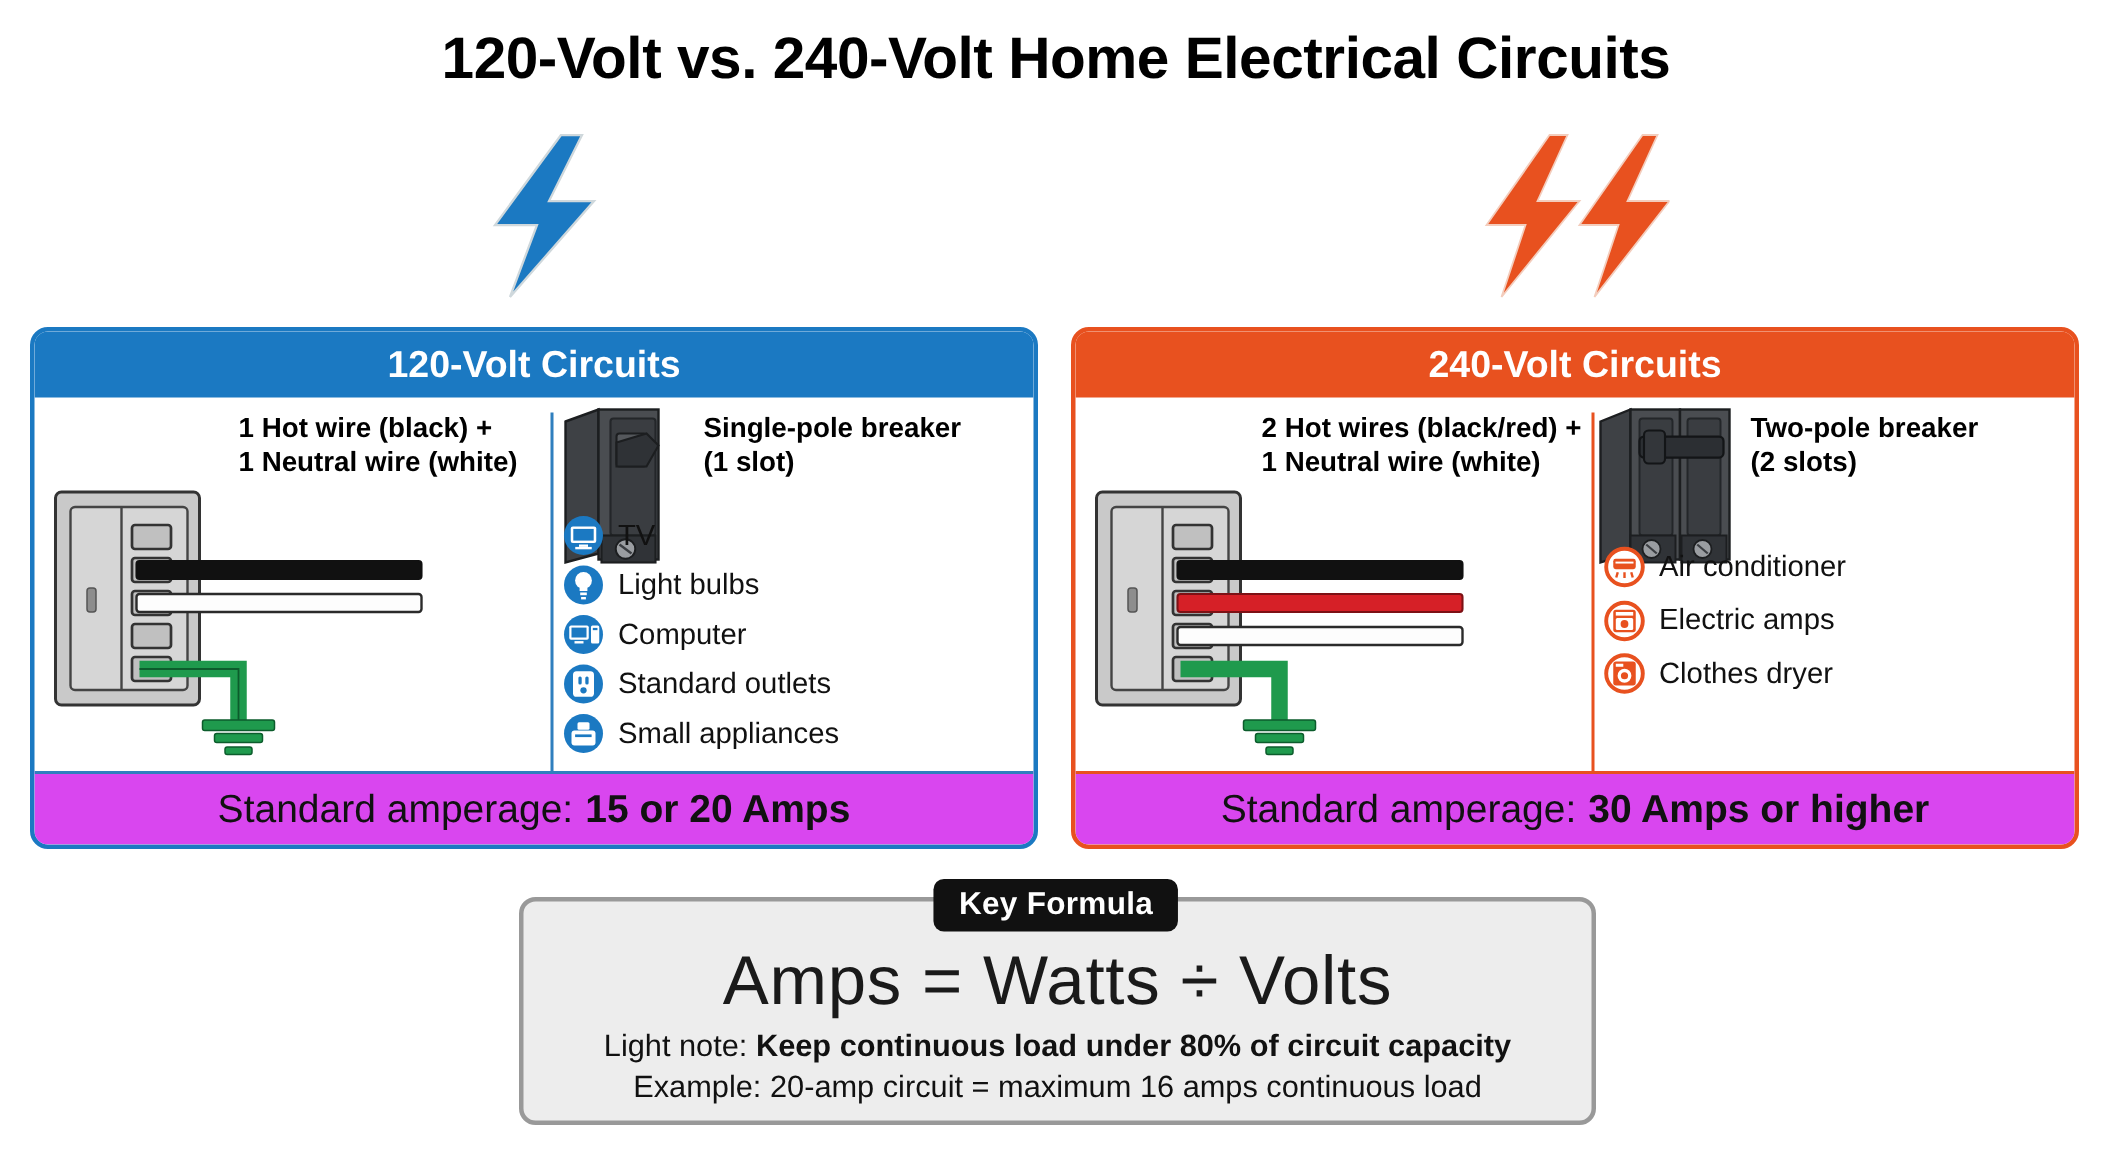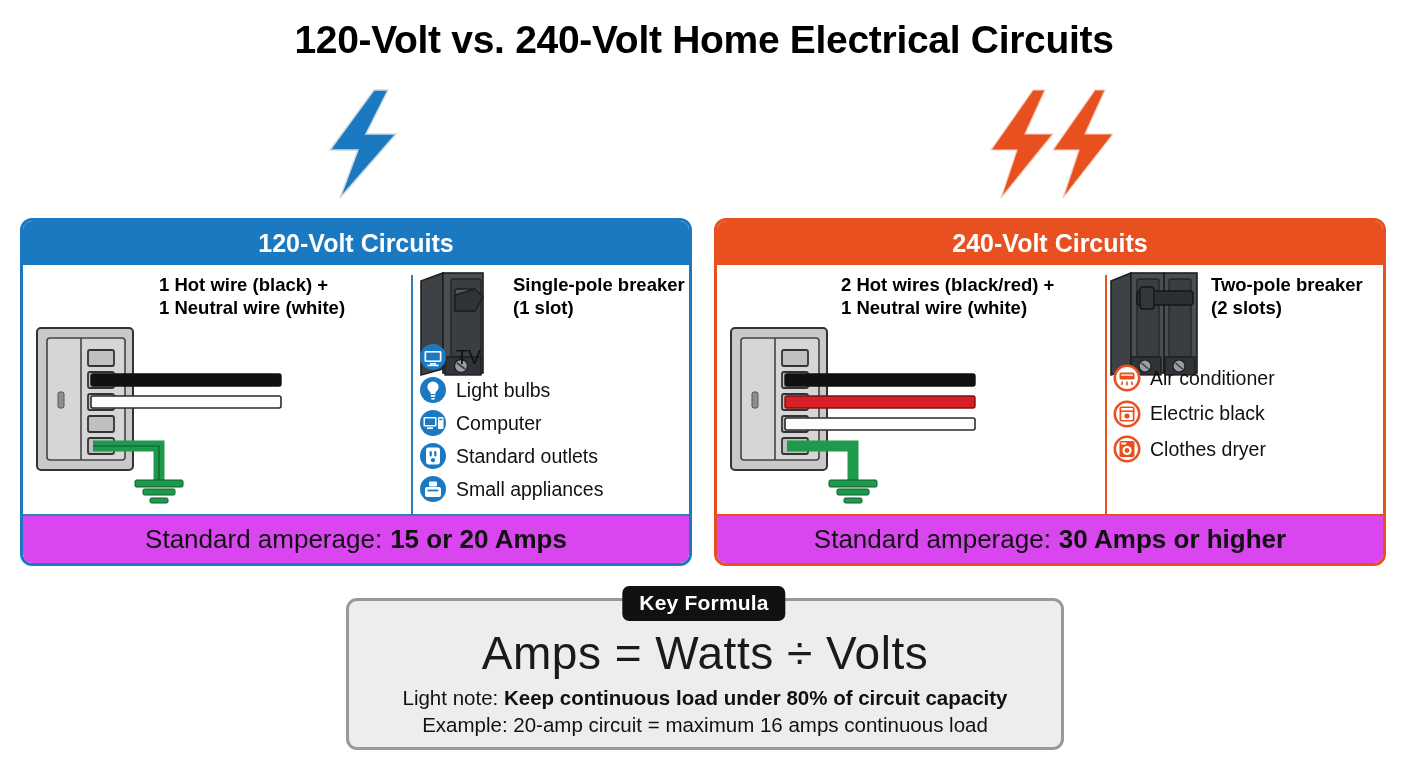--- a/index.html
+++ b/index.html
@@ -34,21 +34,21 @@
   .panel-header {
     height: 44px; display: flex; align-items: center; justify-content: center;
     font-size: 25px; font-weight: bold; color: #ffffff;
   }
   .panel.left  .panel-header { background: #1b79c2; text-align: center; }
   .panel.right .panel-header { background: #e8511f; }
 
   .panel-body {
     position: relative; height: 255px; display: flex; align-items: stretch;
   }
-  .col-left  { width: 388px; position: relative; }
+  .col-left  { width: 344px; position: relative; }
   .col-right { flex: 1; position: relative; padding-left: 16px; }
   .divider {
     width: 2px; margin: 10px 0 6px 0; align-self: stretch;
   }
   .panel.left  .divider { background: #2f7fbe; }
   .panel.right .divider { background: #e8511f; }
 
   .wire-caption {
     position: absolute; left: 136px; top: 8px;
     font-size: 18.5px; font-weight: bold; color: #000; line-height: 1.27;
@@ -324,21 +324,21 @@
             <span class="lbl">Air conditioner</span>
           </div>
           <div class="list-item">
             <svg width="28" height="28" viewBox="0 0 28 28">
               <circle cx="14" cy="14" r="12.2" fill="#fff" stroke="#e8511f" stroke-width="2.6"></circle>
               <rect x="6.5" y="6.5" width="15" height="15" rx="1.8" fill="#e8511f"></rect>
               <rect x="8.2" y="8" width="11.6" height="2.4" fill="#fff"></rect>
               <rect x="8.2" y="12" width="11.6" height="8" rx="1" fill="#fff"></rect>
               <circle cx="14" cy="16" r="2.6" fill="#e8511f"></circle>
             </svg>
-            <span class="lbl">Electric black</span>
+            <span class="lbl">Electric amps</span>
           </div>
           <div class="list-item">
             <svg width="28" height="28" viewBox="0 0 28 28">
               <circle cx="14" cy="14" r="12.2" fill="#fff" stroke="#e8511f" stroke-width="2.6"></circle>
               <rect x="6.5" y="6" width="15" height="16" rx="1.8" fill="#e8511f"></rect>
               <rect x="8.2" y="7.5" width="5" height="2" fill="#fff"></rect>
               <circle cx="14" cy="15.5" r="4.6" fill="#fff"></circle>
               <circle cx="14" cy="15.5" r="2.4" fill="#e8511f"></circle>
             </svg>
             <span class="lbl">Clothes dryer</span>

